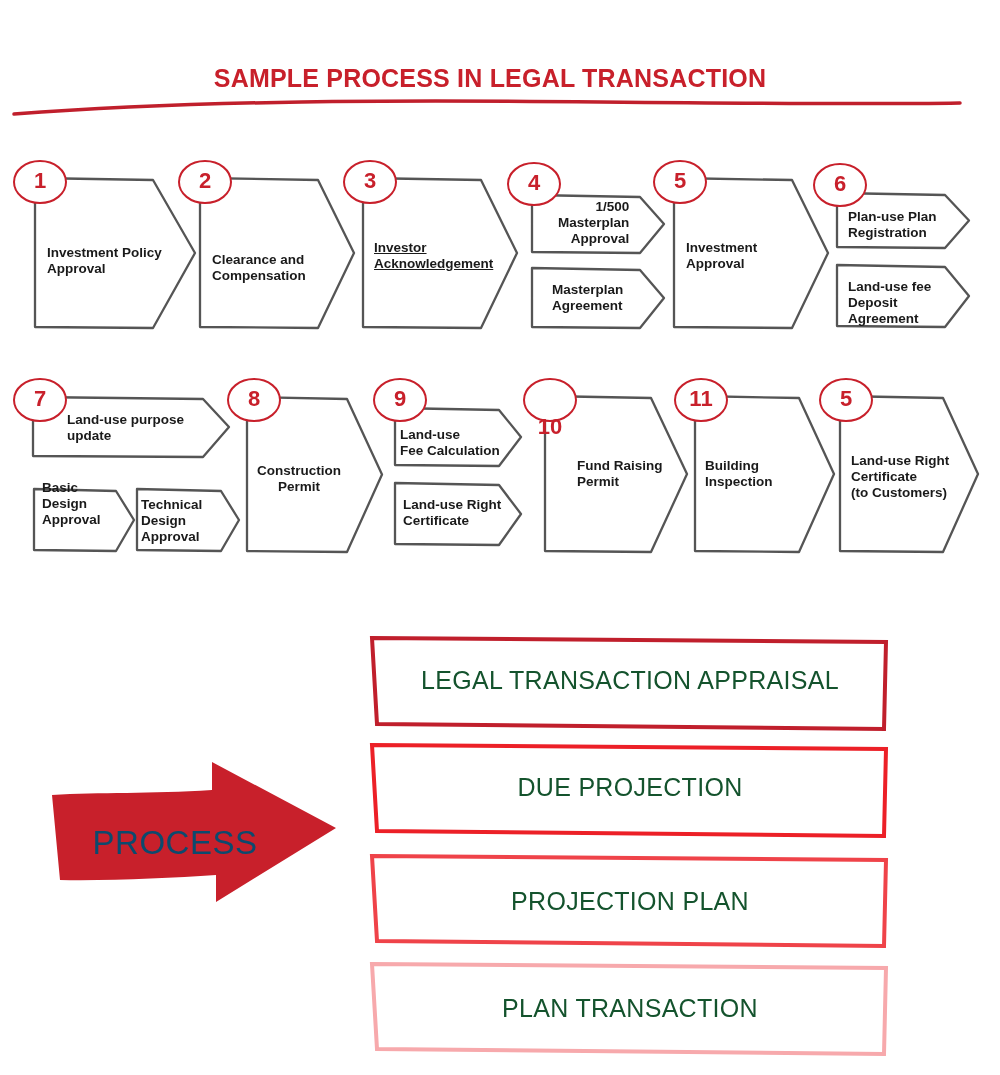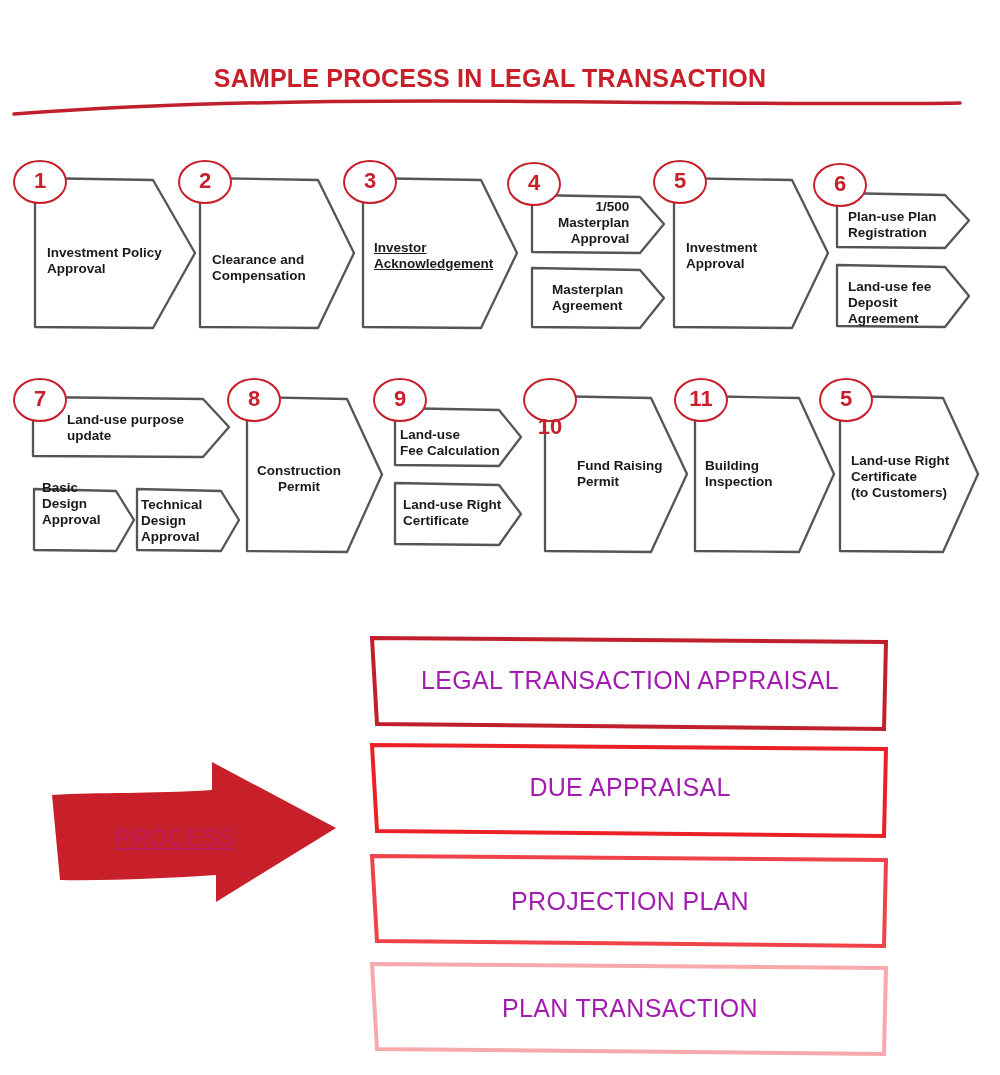--- a/index.html
+++ b/index.html
@@ -5,23 +5,23 @@
   html, body { margin: 0; padding: 0; background: #ffffff; }
   body { width: 1000px; height: 1075px; position: relative; overflow: hidden;
          font-family: "Liberation Sans", "DejaVu Sans", sans-serif; }
   .title { position: absolute; left: 0; width: 980px; top: 64px; text-align: center;
            color: #c8202b; font-size: 25px; font-weight: bold; letter-spacing: 0.2px; }
   svg.layer { position: absolute; left: 0; top: 0; }
   .lbl { position: absolute; font-weight: bold; color: #1a1a1a; font-size: 13.5px; line-height: 16px; }
   .num { position: absolute; width: 48px; height: 40px; line-height: 40px; text-align: center;
          color: #c8202b; font-weight: bold; font-size: 22px; }
   .stage-text { position: absolute; left: 375px; width: 510px; text-align: center;
-                font-size: 25px; color: #a21caf; font-weight: normal; letter-spacing: 0.3px; }
+                font-size: 25px; color: #14532d; font-weight: normal; letter-spacing: 0.3px; }
   .process-text { position: absolute; left: 60px; width: 230px; top: 824px; text-align: center;
-                  font-size: 24px; color: #be185d; letter-spacing: 0.5px; text-decoration: underline; }
+                  font-size: 33px; color: #0c4a6e; letter-spacing: 0.5px; }
 </style>
 </head>
 <body>
 
 <div class="title">SAMPLE PROCESS IN LEGAL TRANSACTION</div>
 
 <svg class="layer" width="1000" height="1075">
 
   <path d="M14 114 C 200 100, 400 100, 600 102 C 800 104, 900 104, 960 103" stroke="#c01f2c" stroke-width="3.5" fill="none" stroke-linecap="round"></path>
 
@@ -102,15 +102,15 @@
     <div class="num" style="left: 16px; top: 379px;">7</div>
     <div class="num" style="left: 230px; top: 379px;">8</div>
     <div class="num" style="left: 376px; top: 379px;">9</div>
     <div class="num" style="left: 526px; top: 379px; margin-top: 28px;">10</div>
     <div class="num" style="left: 677px; top: 379px;">11</div>
     <div class="num" style="left: 822px; top: 379px;">5</div>
   </div>
 
 <div class="process-text">PROCESS</div>
 <div class="stage-text" style="top:666px;">LEGAL TRANSACTION APPRAISAL</div>
-<div class="stage-text" style="top:773px;">DUE APPRAISAL</div>
+<div class="stage-text" style="top:773px;">DUE PROJECTION</div>
 <div class="stage-text" style="top:887px;">PROJECTION PLAN</div>
 <div class="stage-text" style="top:994px;">PLAN TRANSACTION</div>
 
 </body></html>

